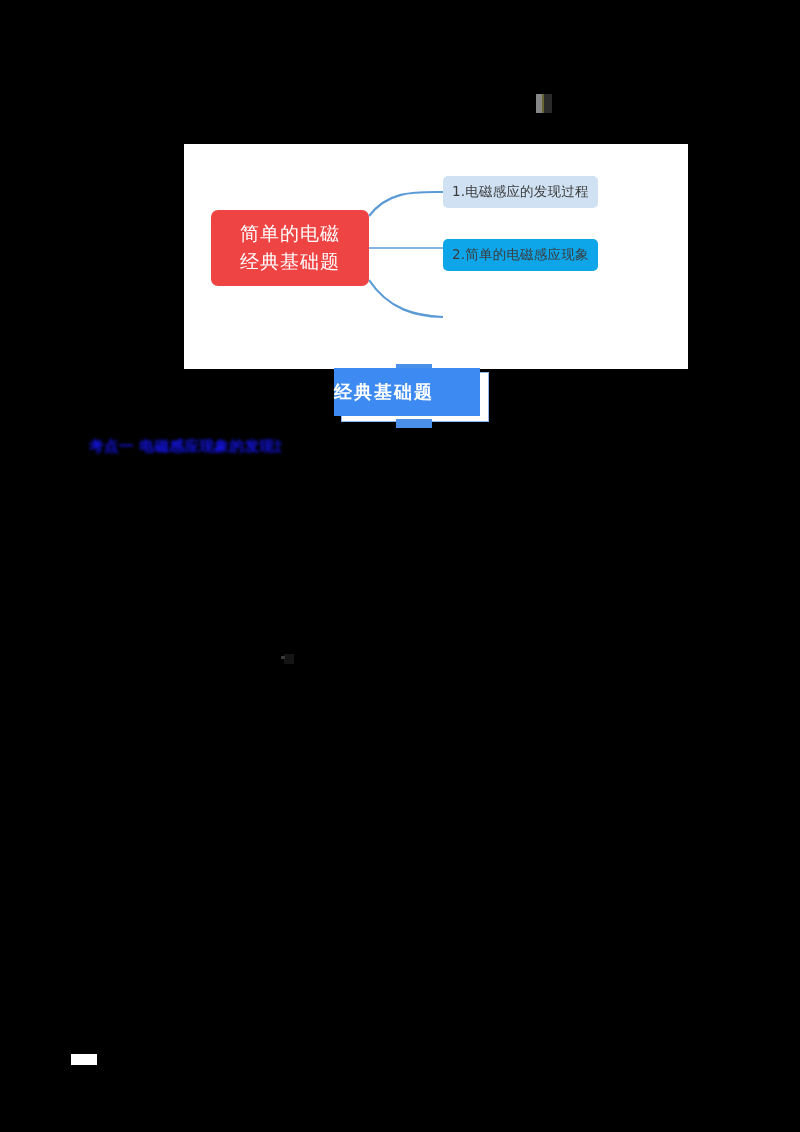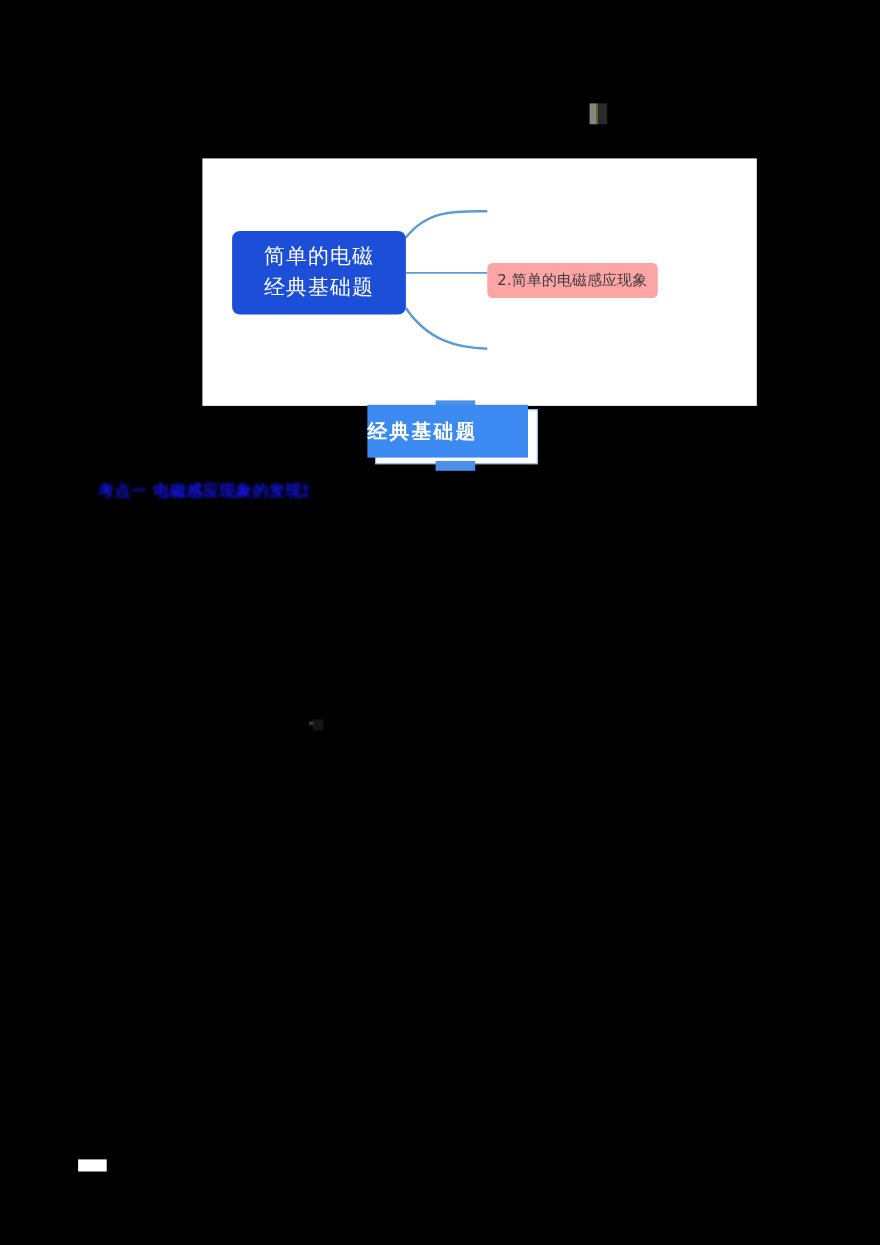--- a/index.html
+++ b/index.html
@@ -64,21 +64,21 @@
     pointer-events: none;
   }
 
   
   .node-root {
     position: absolute;
     left: 27px;
     top: 66px;
     width: 158px;
     height: 76px;
-    background: #1d4ed8;
+    background: #ef4444;
     border-radius: 7px;
     display: flex;
     flex-direction: column;
     align-items: center;
     justify-content: center;
     color: #ffffff;
     font-size: 19px;
     line-height: 1.45;
     letter-spacing: 1px;
     text-align: center;
@@ -100,21 +100,21 @@
   .node-branch-1 {
     left: 259px;
     top: 32px;
     height: 32px;
     background: #cfe1f3;
   }
   .node-branch-2 {
     left: 259px;
     top: 95px;
     height: 32px;
-    background: #fca5a5;
+    background: #0ea5e9;
   }
   .node-branch-3 {
     left: 259px;
     top: 157px;
     height: 32px;
     background: #d9d9d9;
   }
 
   
   .banner-wrap {
@@ -226,20 +226,23 @@
         <path d="M 185 72 C 205 46, 232 48, 259 48" fill="none" stroke="#5b9bd5" stroke-width="2.2"></path>
         <path d="M 185 104 L 259 104" fill="none" stroke="#5b9bd5" stroke-width="1.6"></path>
         <path d="M 185 136 C 205 166, 232 172, 259 173" fill="none" stroke="#5b9bd5" stroke-width="2.2"></path>
       </svg>
 
       <div class="node-root">
         <span>简单的电磁</span>
         <span>经典基础题</span>
       </div>
 
+      <div class="node-branch node-branch-1">
+        <span>1.电磁感应的发现过程</span>
+      </div>
 
       <div class="node-branch node-branch-2">
         <span>2.简单的电磁感应现象</span>
       </div>
 
 
     </div>
   </div>
 
   <div class="banner-wrap">

